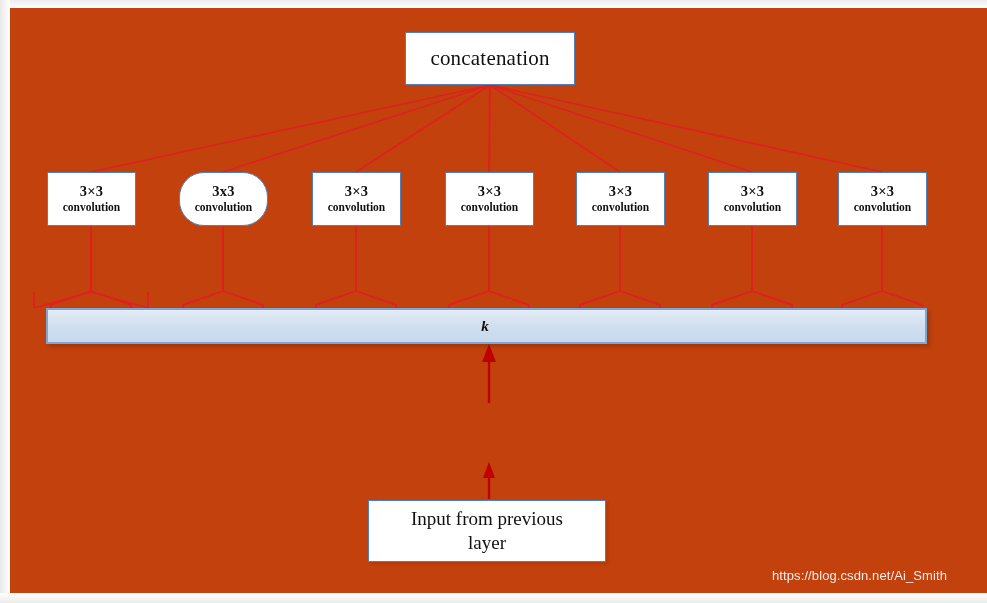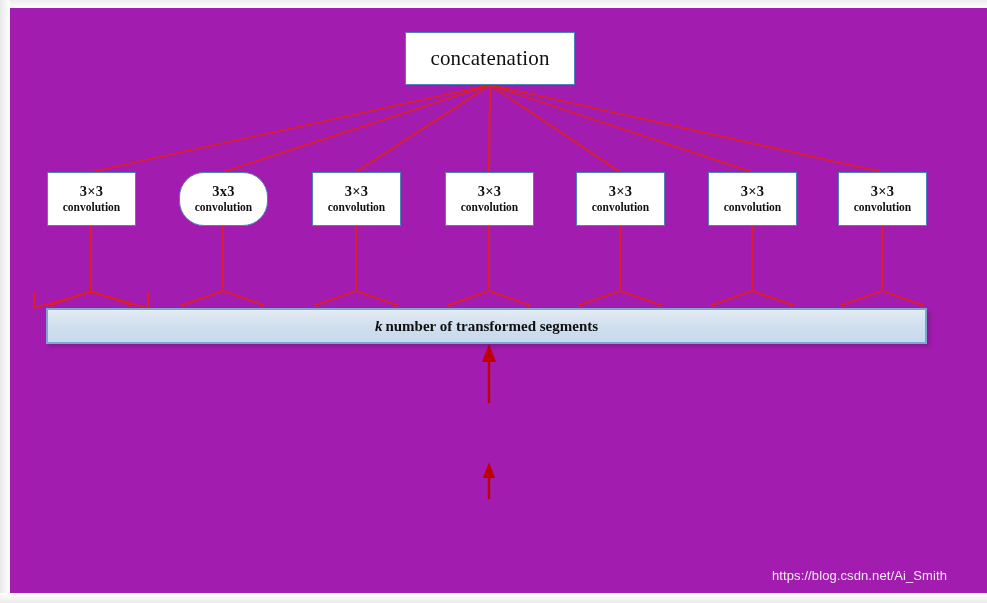--- a/index.html
+++ b/index.html
@@ -4,21 +4,21 @@
 <style>
   html, body {
     margin: 0;
     padding: 0;
     background: #ffffff;
   }
   #canvas {
     position: relative;
     width: 987px;
     height: 603px;
-    background: #a21caf;
+    background: #c2410c;
     overflow: hidden;
     font-family: "Liberation Serif", "DejaVu Serif", serif;
     box-sizing: border-box;
   }
   
   #edge-shade-left {
     position: absolute;
     left: 0; top: 0;
     width: 10px; height: 603px;
     background: linear-gradient(to right, #e9e9e9, #ffffff);
@@ -224,20 +224,23 @@
     <span class="conv-kernel">3×3</span>
     <span class="conv-label">convolution</span>
   </div>
   <div class="node conv-box" style="left:838px;">
     <span class="conv-kernel">3×3</span>
     <span class="conv-label">convolution</span>
   </div>
 
   <div id="segments-bar">
     <span class="k-italic">k</span>
-      <span> number of transformed segments</span>
-  </div>
-
-
+  </div>
+
+
+  <div class="node" id="input-box">
+    <span>Input from previous</span>
+    <span>layer</span>
+  </div>
 
   <div id="watermark">https://blog.csdn.net/Ai_Smith</div>
 
 </div>
 
 </body></html>

